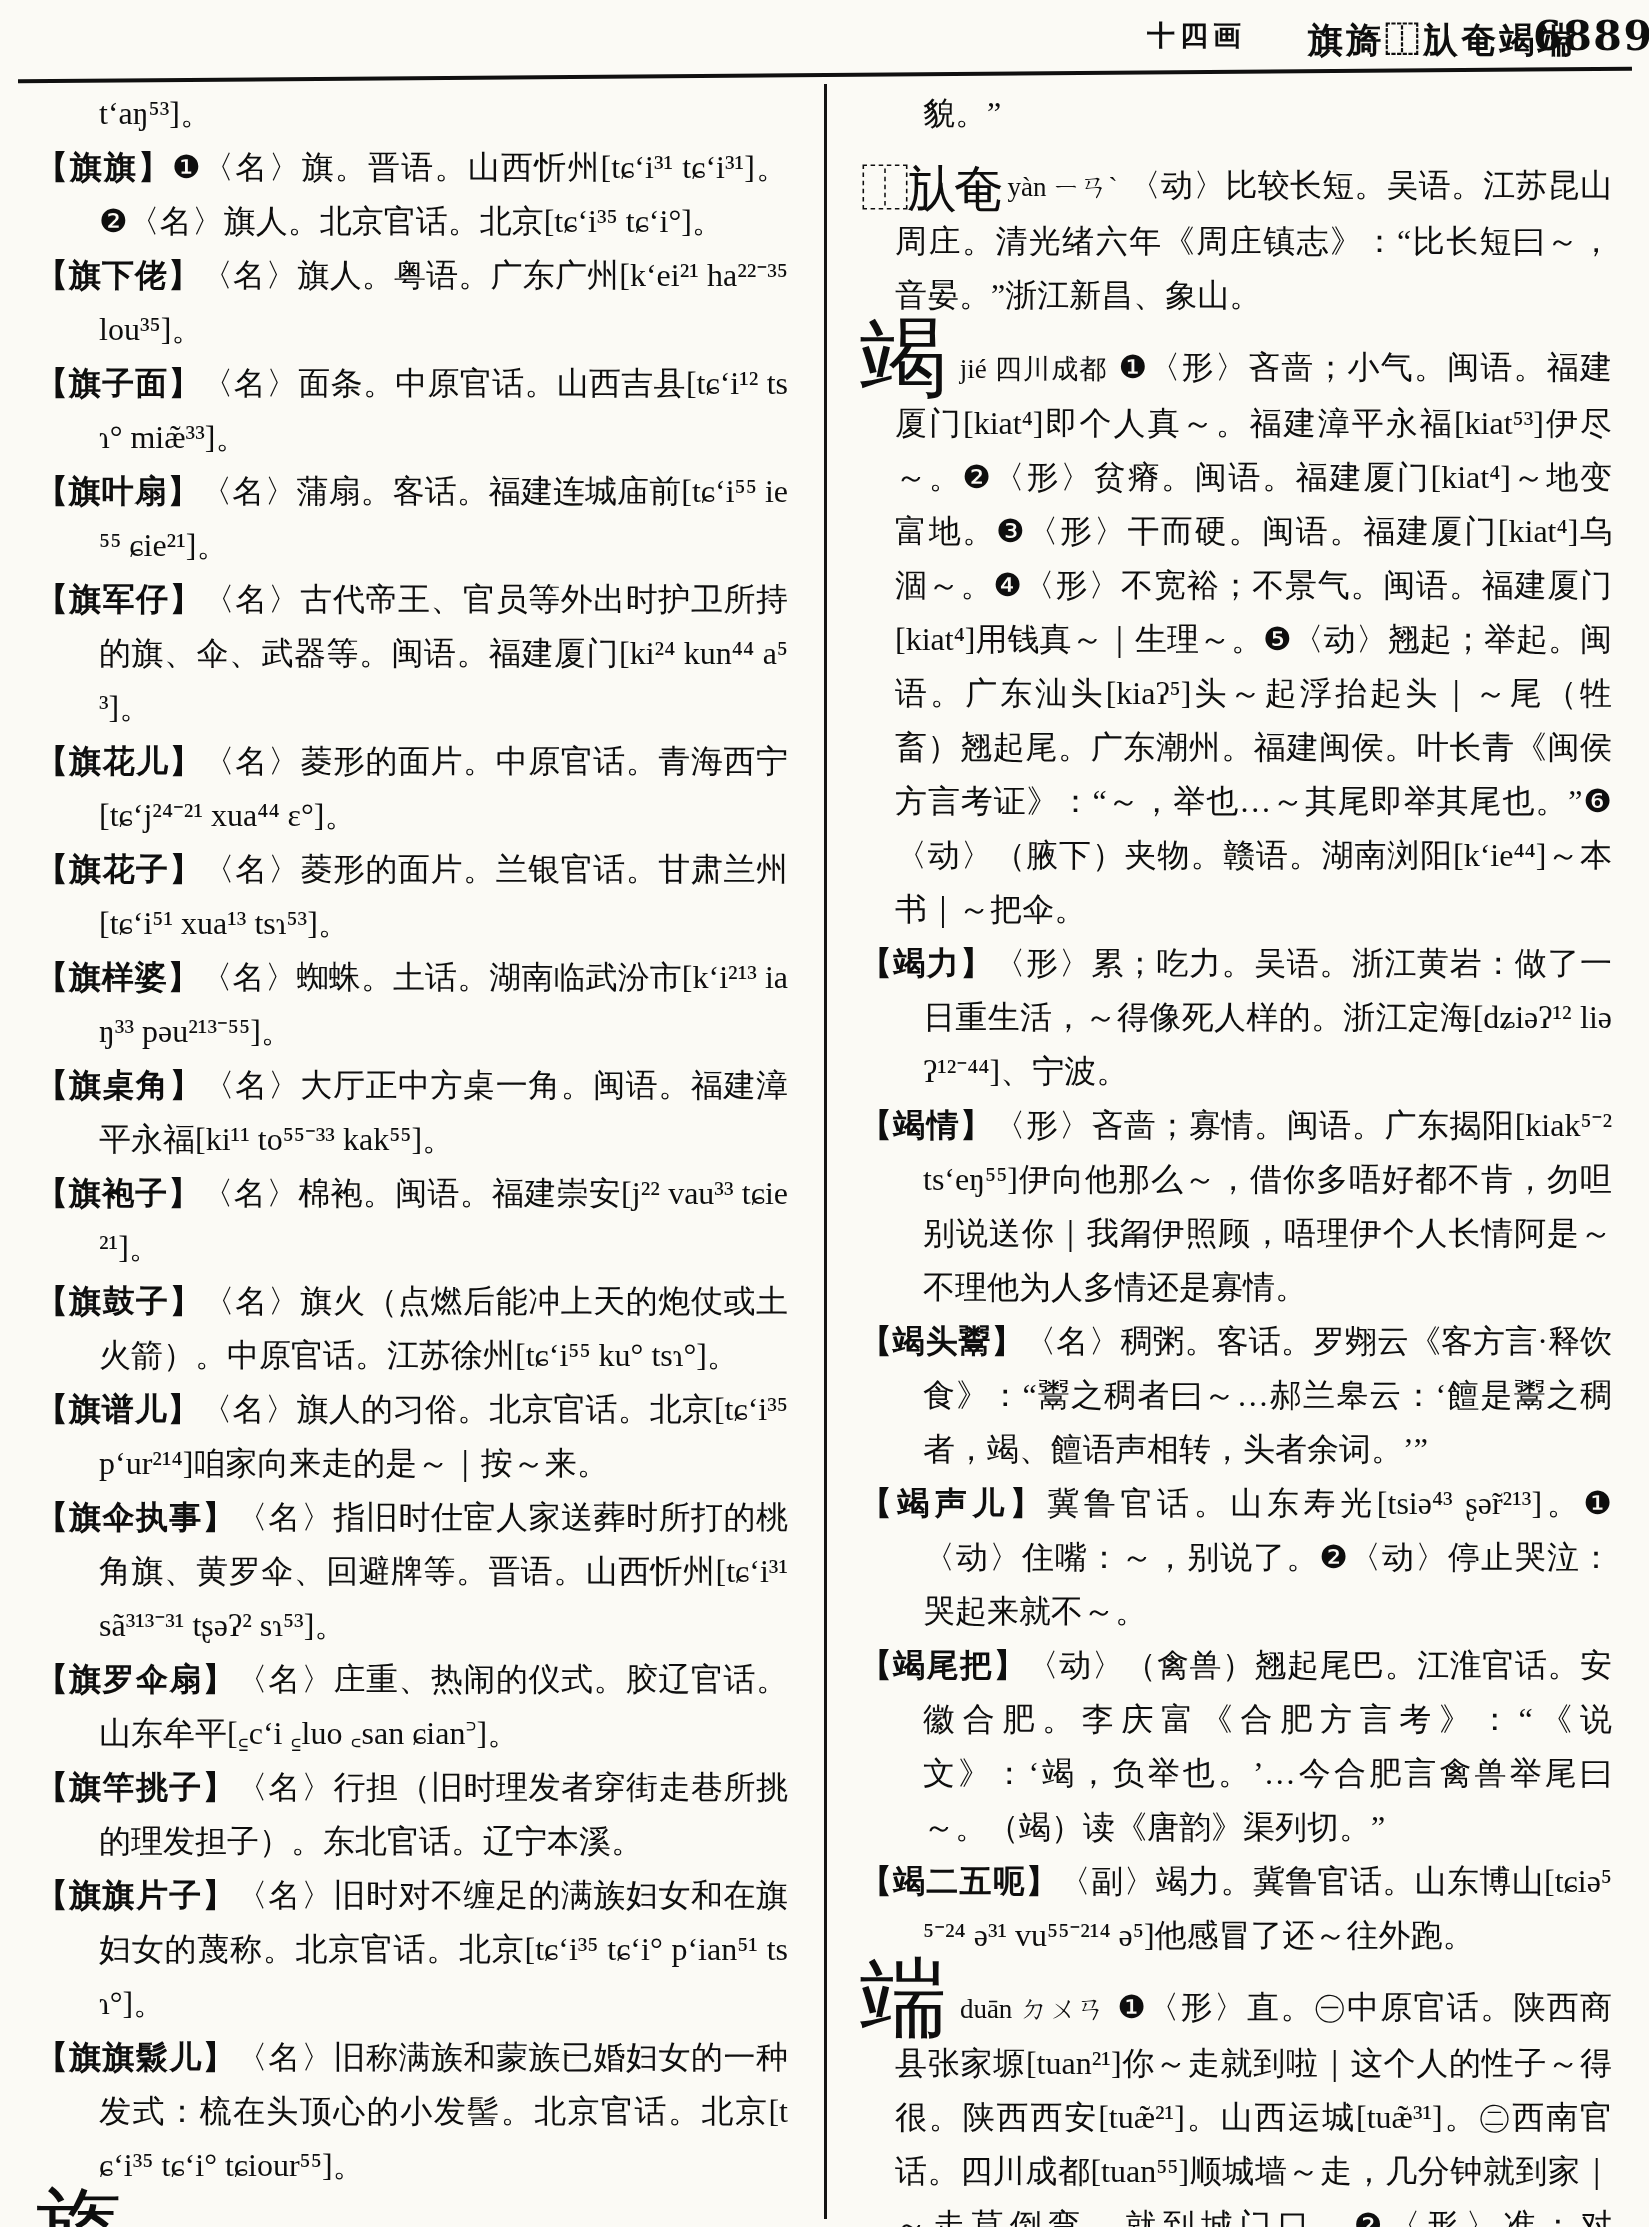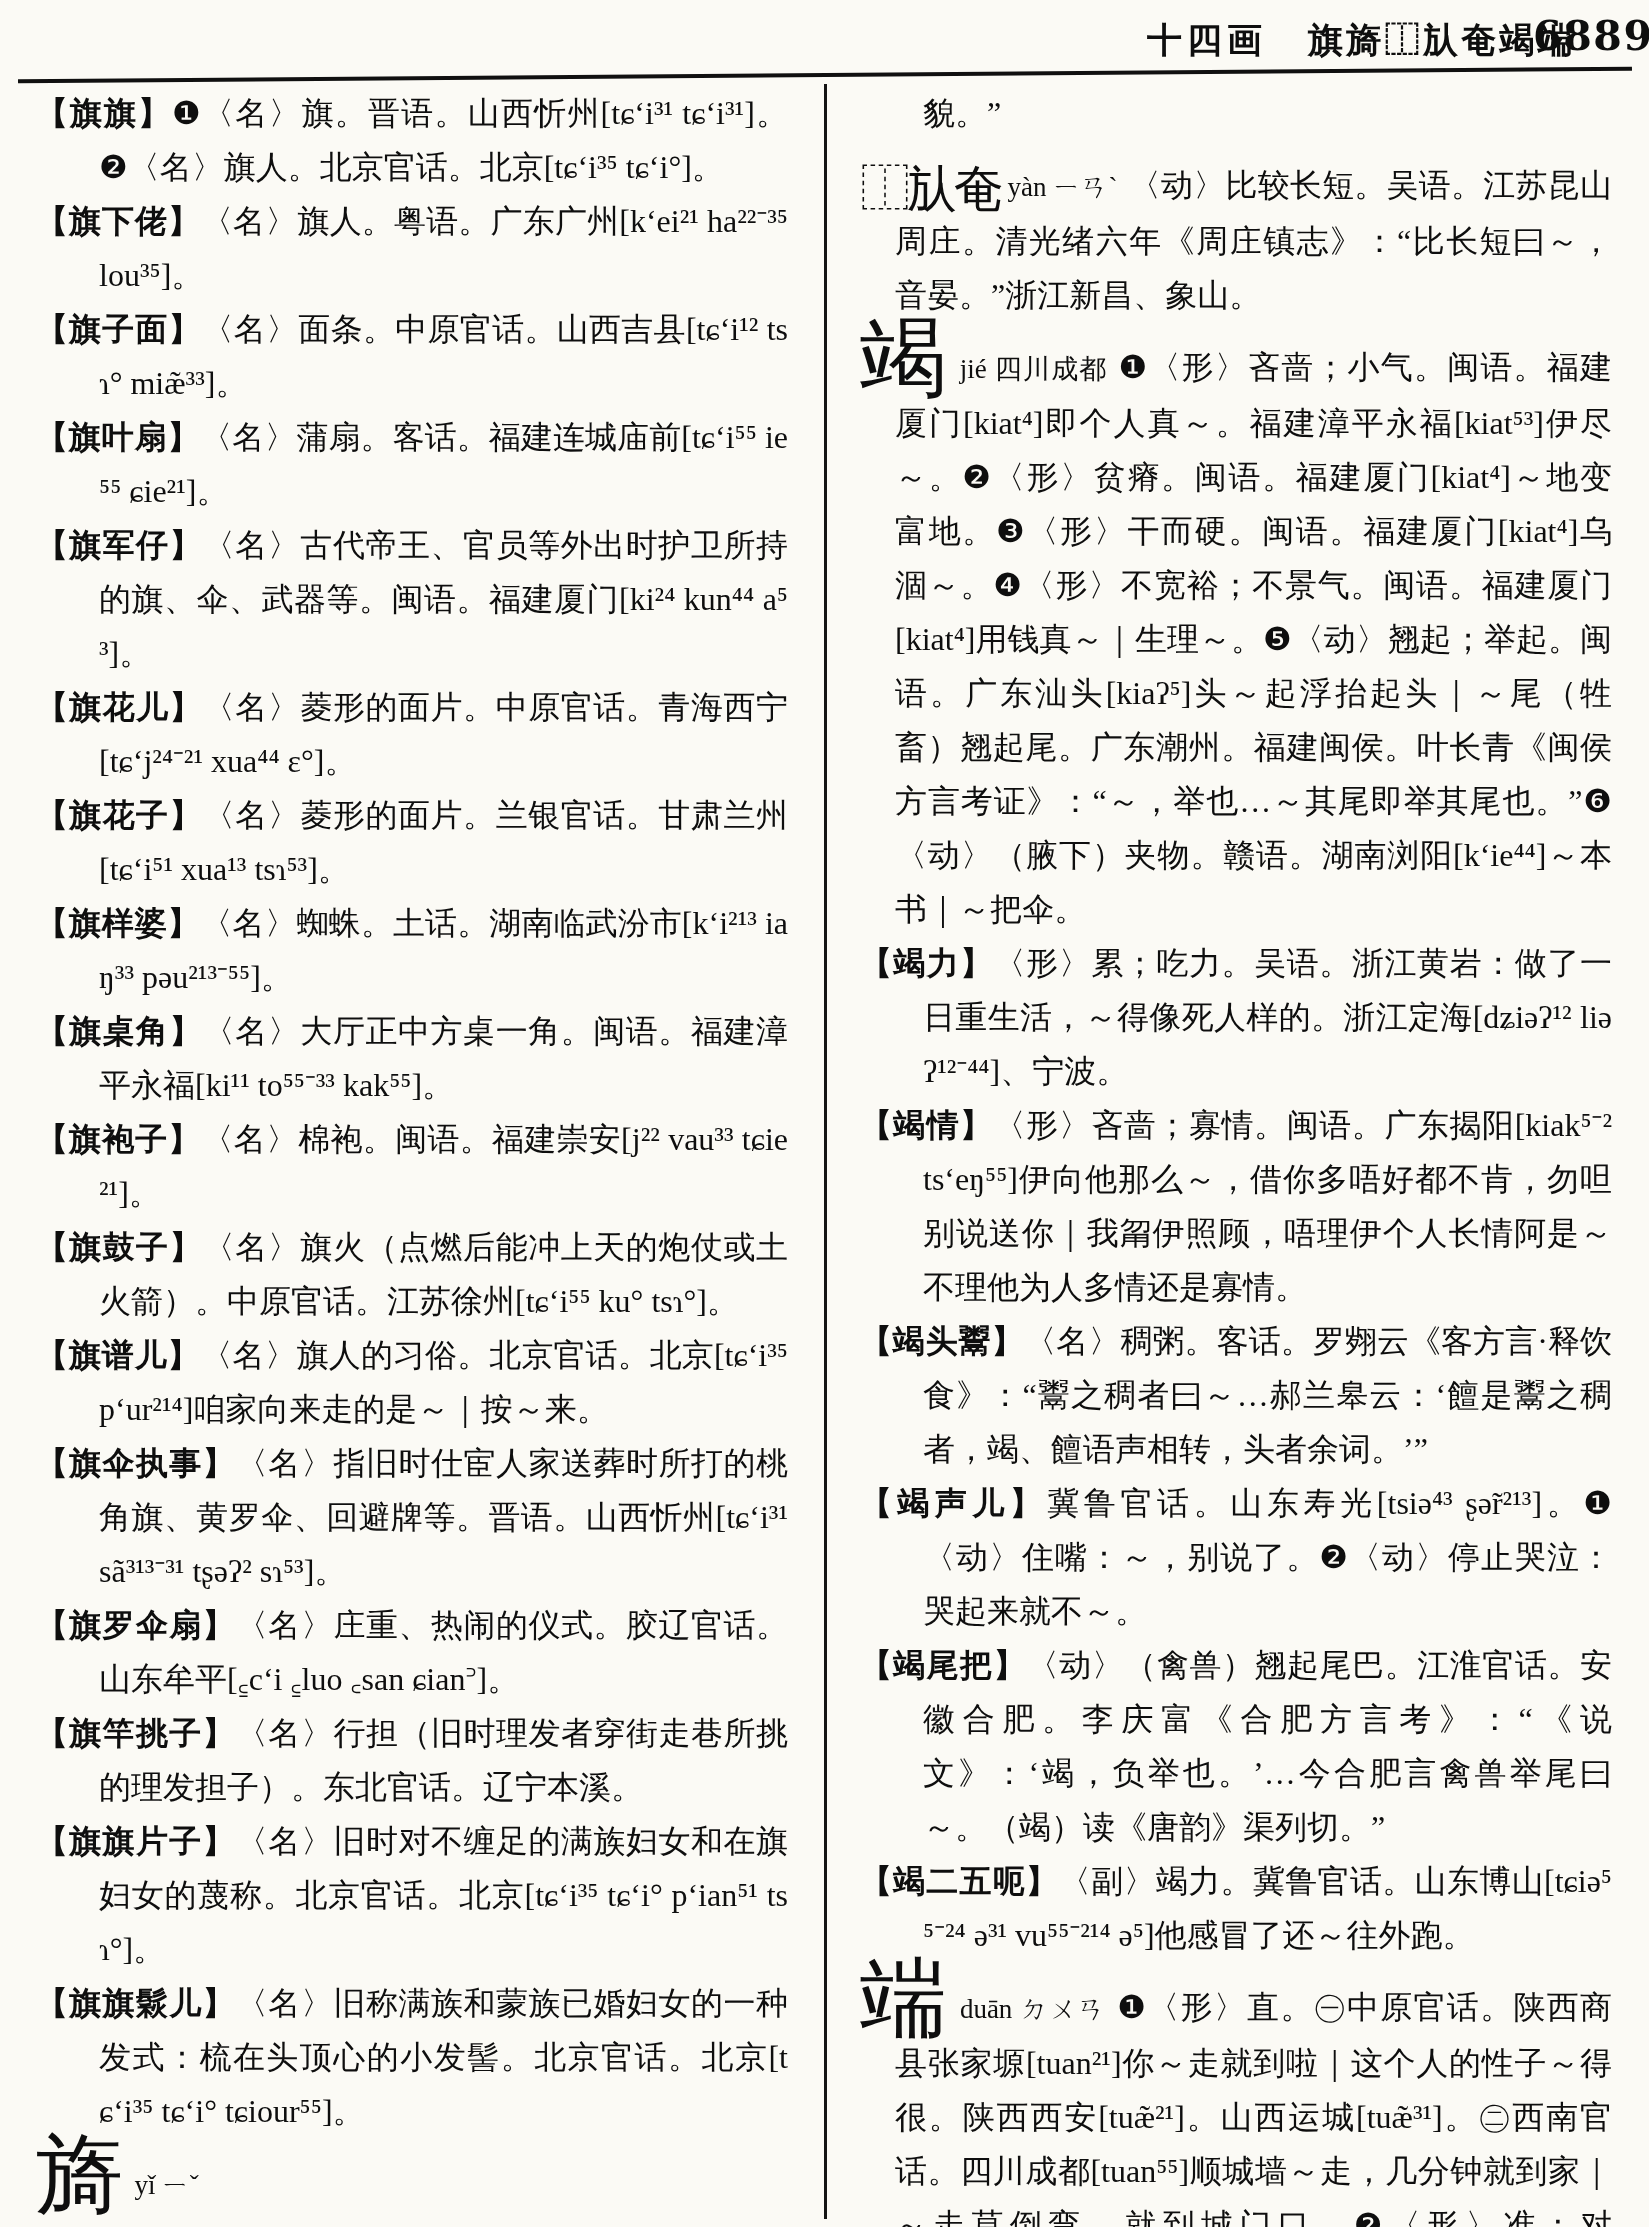--- a/index.html
+++ b/index.html
@@ -4,21 +4,21 @@
 <style>
   html,body{margin:0;padding:0;}
   body{
     width:1650px;height:2227px;
     background:#fbfaf5;
     color:#0e0e0e;
     font-family:"Liberation Serif", serif;
   }
   .page{position:relative;width:1650px;height:2227px;overflow:hidden;background:#fbfaf5;}
   .header{position:absolute;top:11.5px;left:0;width:1650px;height:58px;font-weight:bold;}
-  .header .sec{position:absolute;left:1147px;top:5px;font-size:35px;letter-spacing:5px;}
+  .header .sec{position:absolute;left:1147px;top:5px;font-size:28px;letter-spacing:5px;}
   .header .chars{position:absolute;left:1308px;top:5px;font-size:35px;letter-spacing:3.3px;}
   .header .pagenum{position:absolute;left:1533px;top:0px;font-size:41px;letter-spacing:1.6px;font-family:"DejaVu Serif",serif;}
   .header-rule{position:absolute;top:73px;left:18px;width:1614px;height:4.1px;background:#101010;transform:rotate(-0.45deg);}
   .col-divider{position:absolute;top:84px;left:824px;width:3.3px;height:2135px;background:#141414;}
   .col{position:absolute;top:86px;width:752px;font-size:32px;line-height:54px;text-align:justify;}
   .col-left{left:36px;}
   .col-right{left:860px;}
   .para{margin:0;padding-left:63px;text-indent:-63px;word-break:break-all;}
   .para.continuation{text-indent:0;}
   .para.headchar{margin-top:18px;padding-left:35px;text-indent:-35px;}
@@ -35,20 +35,21 @@
   <div class="header">
     <span class="sec">十四画</span>
     <span class="chars">旗旖⿰㫃奄竭端</span>
     <span class="pagenum">6889</span>
   </div>
 
   <div class="header-rule"></div>
   <div class="col-divider"></div>
 
   <div class="col col-left">
+      <p class="para continuation">t‘aŋ⁵³]。</p>
       <p class="para entry"><b class="headword">【旗旗】</b>❶〈名〉旗。晋语。山西忻州[tɕ‘i³¹ tɕ‘i³¹]。❷〈名〉旗人。北京官话。北京[tɕ‘i³⁵ tɕ‘i°]。</p>
       <p class="para entry"><b class="headword">【旗下佬】</b>〈名〉旗人。粤语。广东广州[k‘ei²¹ ha²²⁻³⁵ lou³⁵]。</p>
       <p class="para entry"><b class="headword">【旗子面】</b>〈名〉面条。中原官话。山西吉县[tɕ‘i¹² tsɿ° miæ̃³³]。</p>
       <p class="para entry"><b class="headword">【旗叶扇】</b>〈名〉蒲扇。客话。福建连城庙前[tɕ‘i⁵⁵ ie⁵⁵ ɕie²¹]。</p>
       <p class="para entry"><b class="headword">【旗军仔】</b>〈名〉古代帝王、官员等外出时护卫所持的旗、伞、武器等。闽语。福建厦门[ki²⁴ kun⁴⁴ a⁵³]。</p>
       <p class="para entry"><b class="headword">【旗花儿】</b>〈名〉菱形的面片。中原官话。青海西宁[tɕ‘j²⁴⁻²¹ xua⁴⁴ ɛ°]。</p>
       <p class="para entry"><b class="headword">【旗花子】</b>〈名〉菱形的面片。兰银官话。甘肃兰州[tɕ‘i⁵¹ xua¹³ tsɿ⁵³]。</p>
       <p class="para entry"><b class="headword">【旗样婆】</b>〈名〉蜘蛛。土话。湖南临武汾市[k‘i²¹³ iaŋ³³ pəu²¹³⁻⁵⁵]。</p>
       <p class="para entry"><b class="headword">【旗桌角】</b>〈名〉大厅正中方桌一角。闽语。福建漳平永福[ki¹¹ to⁵⁵⁻³³ kak⁵⁵]。</p>
       <p class="para entry"><b class="headword">【旗袍子】</b>〈名〉棉袍。闽语。福建崇安[j²² vau³³ tɕie²¹]。</p>

